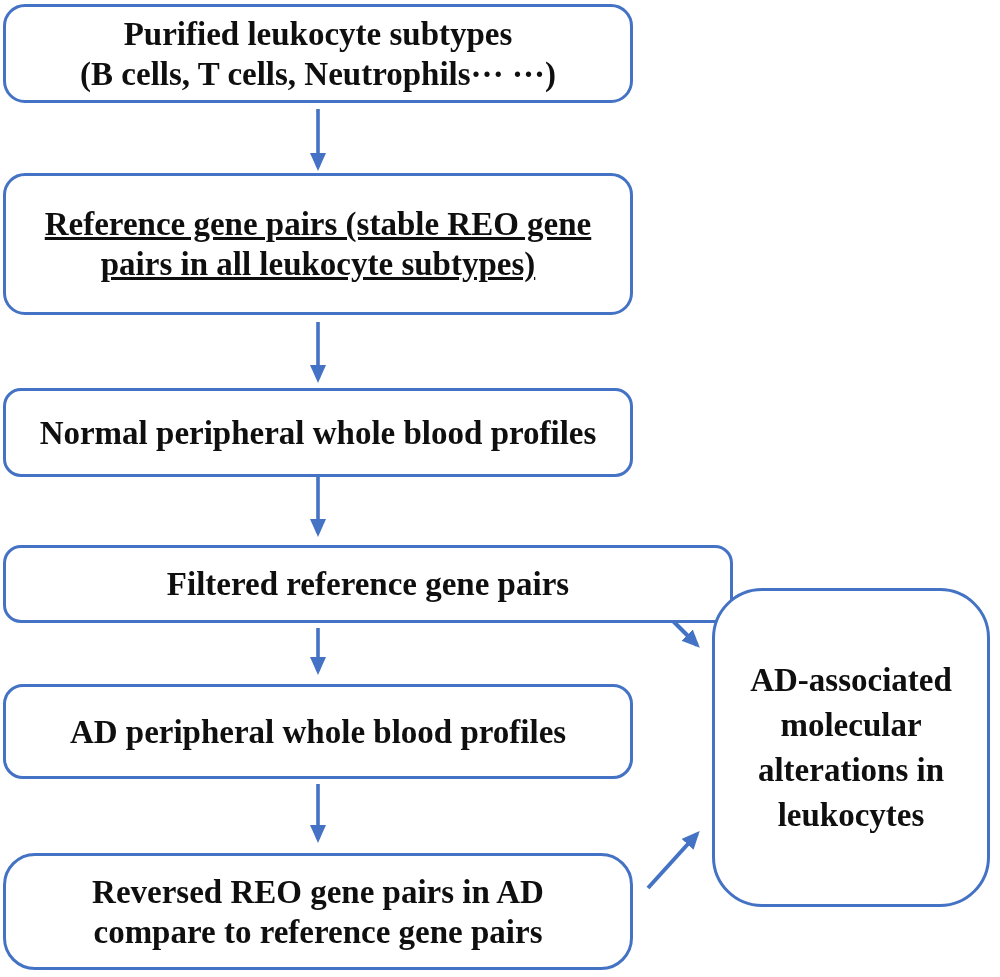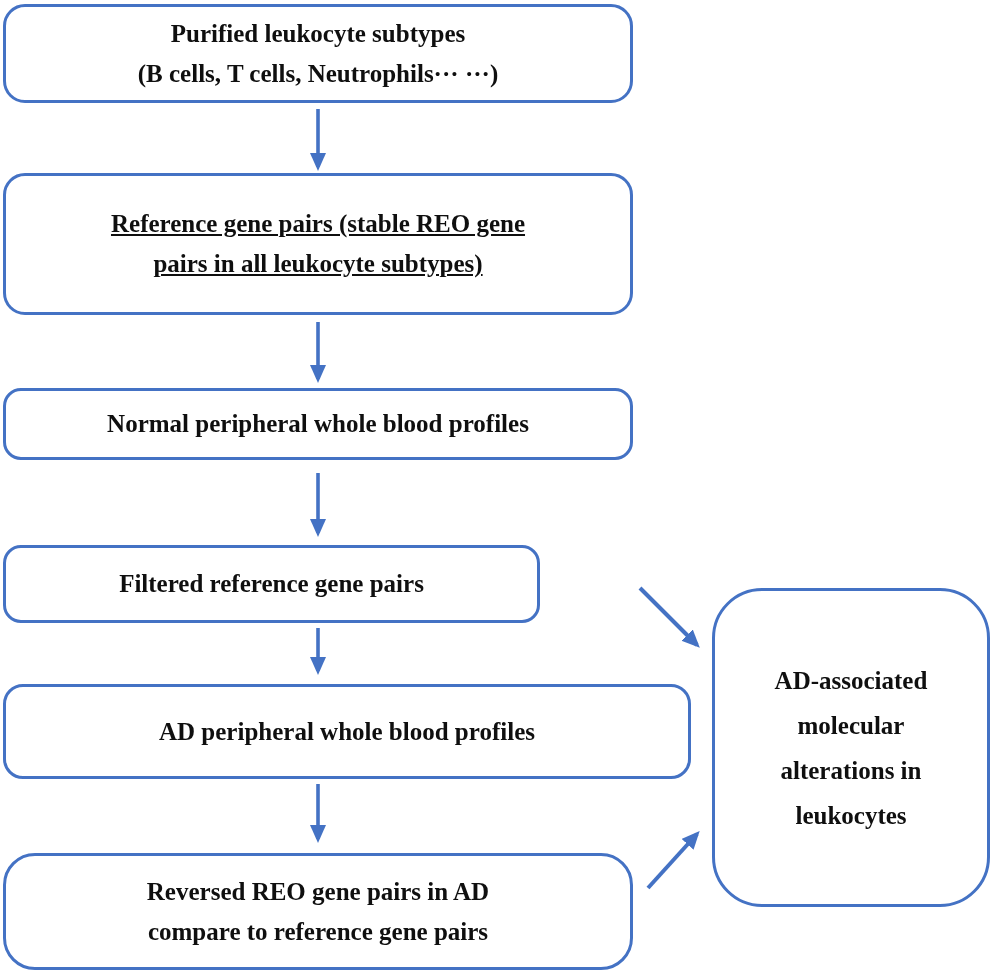--- a/index.html
+++ b/index.html
@@ -26,30 +26,30 @@
   .box {
     position: absolute;
     box-sizing: border-box;
     background: #ffffff;
     border: 3px solid #4472C4;
     display: flex;
     align-items: center;
     justify-content: center;
     text-align: center;
     font-weight: bold;
-    font-size: 25px;
+    font-size: 33px;
     line-height: 40px;
     color: #0f0f0f;
     white-space: pre-line;
   }
   .b1 { left: 3px;   top: 4px;   width: 630px; height: 99px;  border-radius: 22px; }
   .b2 { left: 3px;   top: 173px; width: 630px; height: 142px; border-radius: 22px; text-decoration: underline; }
-  .b3 { left: 3px;   top: 388px; width: 630px; height: 72px;  border-radius: 18px; }
-  .b4 { left: 3px;   top: 545px; width: 537px; height: 78px;  border-radius: 18px; }
-  .b5 { left: 3px;   top: 684px; width: 688px; height: 95px;  border-radius: 20px; }
+  .b3 { left: 3px;   top: 388px; width: 630px; height: 89px;  border-radius: 18px; }
+  .b4 { left: 3px;   top: 545px; width: 730px; height: 78px;  border-radius: 18px; }
+  .b5 { left: 3px;   top: 684px; width: 630px; height: 95px;  border-radius: 20px; }
   .b6 { left: 3px;   top: 853px; width: 630px; height: 117px; border-radius: 32px; }
   .br {
     left: 712px; top: 588px; width: 278px; height: 319px;
     border-radius: 50px;
     line-height: 45px;
   }
 </style>
 </head>
 <body>
 

